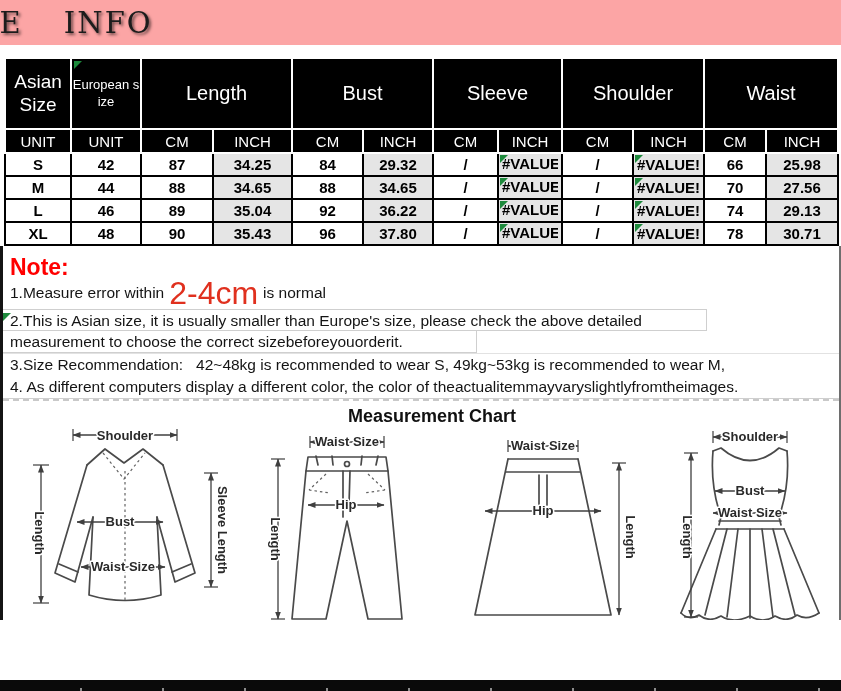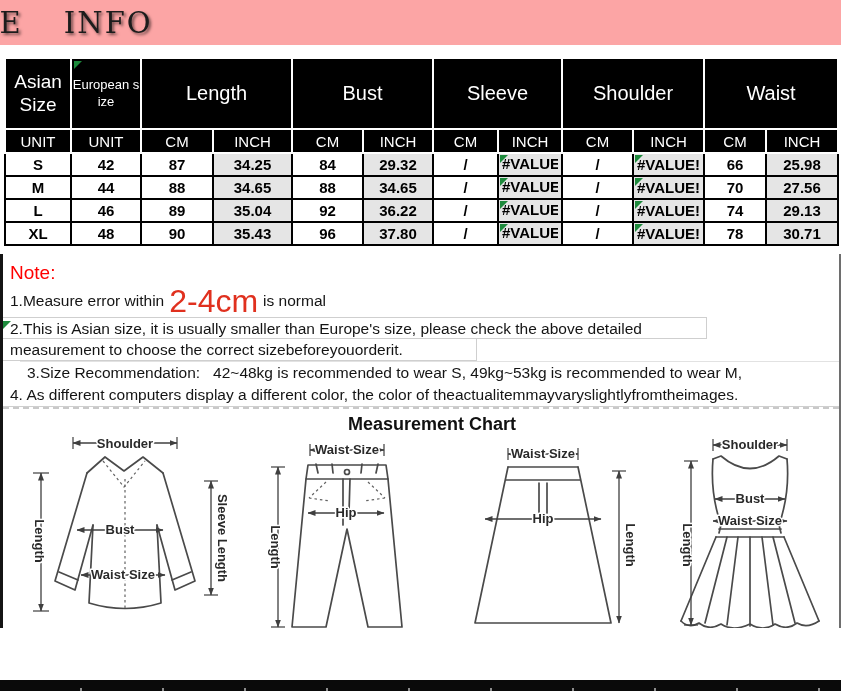--- a/index.html
+++ b/index.html
@@ -6,21 +6,21 @@
   html,body { width:841px; height:691px; background:#fff; overflow:hidden;
               font-family:"Liberation Sans", sans-serif; position:relative; }
 
   
   .title-bar { height:45px; background:#fca5a5; display:flex; align-items:center; justify-content:flex-start; }
   .title-bar .t { font-family:"DejaVu Serif", serif; font-size:29px; color:#1c1c1c;
                   letter-spacing:2px; word-spacing:30px; transform:translateX(-58px);
                   text-shadow:2px 2px 3px rgba(0,0,0,.55); }
 
   
-  table.size { border-collapse:collapse; table-layout:fixed; width:833px; margin:12px 0 8px 4px;
+  table.size { border-collapse:collapse; table-layout:fixed; width:833px; margin:12px 0 0 4px;
                border:2px solid #000; }
   table.size th { background:#000; color:#fff; border:2px solid #fff; font-weight:400;
                   text-align:center; vertical-align:middle; }
   th.group { font-size:20px; }
   th.asian { font-size:19px; line-height:1.2; }
   th.euro  { font-size:13px; font-weight:700; line-height:1.25; word-break:break-all; position:relative; }
   tr.hdr   { height:71px; }
   tr.unit  { height:24px; }
   tr.unit th { font-size:15px; }
   tr.data  { height:23px; }
@@ -32,28 +32,28 @@
   td.err { position:relative; }
   .tri { position:absolute; top:1px; left:1px; width:8px; height:8px; background:#1d8a3c;
          clip-path:polygon(0 0,100% 0,0 100%); display:block; }
   th.euro .tri { top:2px; left:2px; }
   td .val { display:inline-block; white-space:nowrap; }
   td.clip .val { max-width:56px; overflow:hidden; }
 
   
   .lower { border-left:3px solid #141414; border-right:2px solid #6e6e6e; width:841px; }
   .notes { padding-top:2px; }
-  .note-head { color:#ff0000; font-weight:400; font-size:19px; padding:6px 0 0 7px; height:28px; }
+  .note-head { color:#ff0000; font-weight:700; font-size:23px; padding:6px 0 0 7px; height:28px; }
   .nline { font-size:15.5px; color:#141414; line-height:22px; height:22px;
            padding-left:7px; white-space:pre; }
   .n1 { height:33px; display:flex; align-items:center; }
   .n1 .big { color:#e0301e; font-size:32px; line-height:26px; margin:0 5px; }
   .n2a { width:704px; border:1px solid #cfcfcf; border-left:none; position:relative; }
   .n2b { width:474px; border:1px solid #cfcfcf; border-left:none; border-top:none; }
-  .n3a { border-top:1px solid #e2e2e2;margin-left:17px; }
+  .n3a { border-top:1px solid #e2e2e2; }
   .n3c { border-bottom:1px solid #dcdcdc; }
   .n4  { height:24px; line-height:23px; border-bottom:1px solid #cfcfcf; }
   .n2a .tri { top:3px; left:0; }
 
   
   .chart { height:221px; border-top:2px dashed #c9c9c9; position:relative; overflow:hidden; }
   .chart-title { font-size:18px; font-weight:700; color:#111; margin:5px 0 0 22px;text-align:center; }
   .fig-row { display:flex; justify-content:space-between; align-items:flex-start;
              padding:0 6px 0 12px; margin-top:-2px; }
   svg.fig { display:block; }

